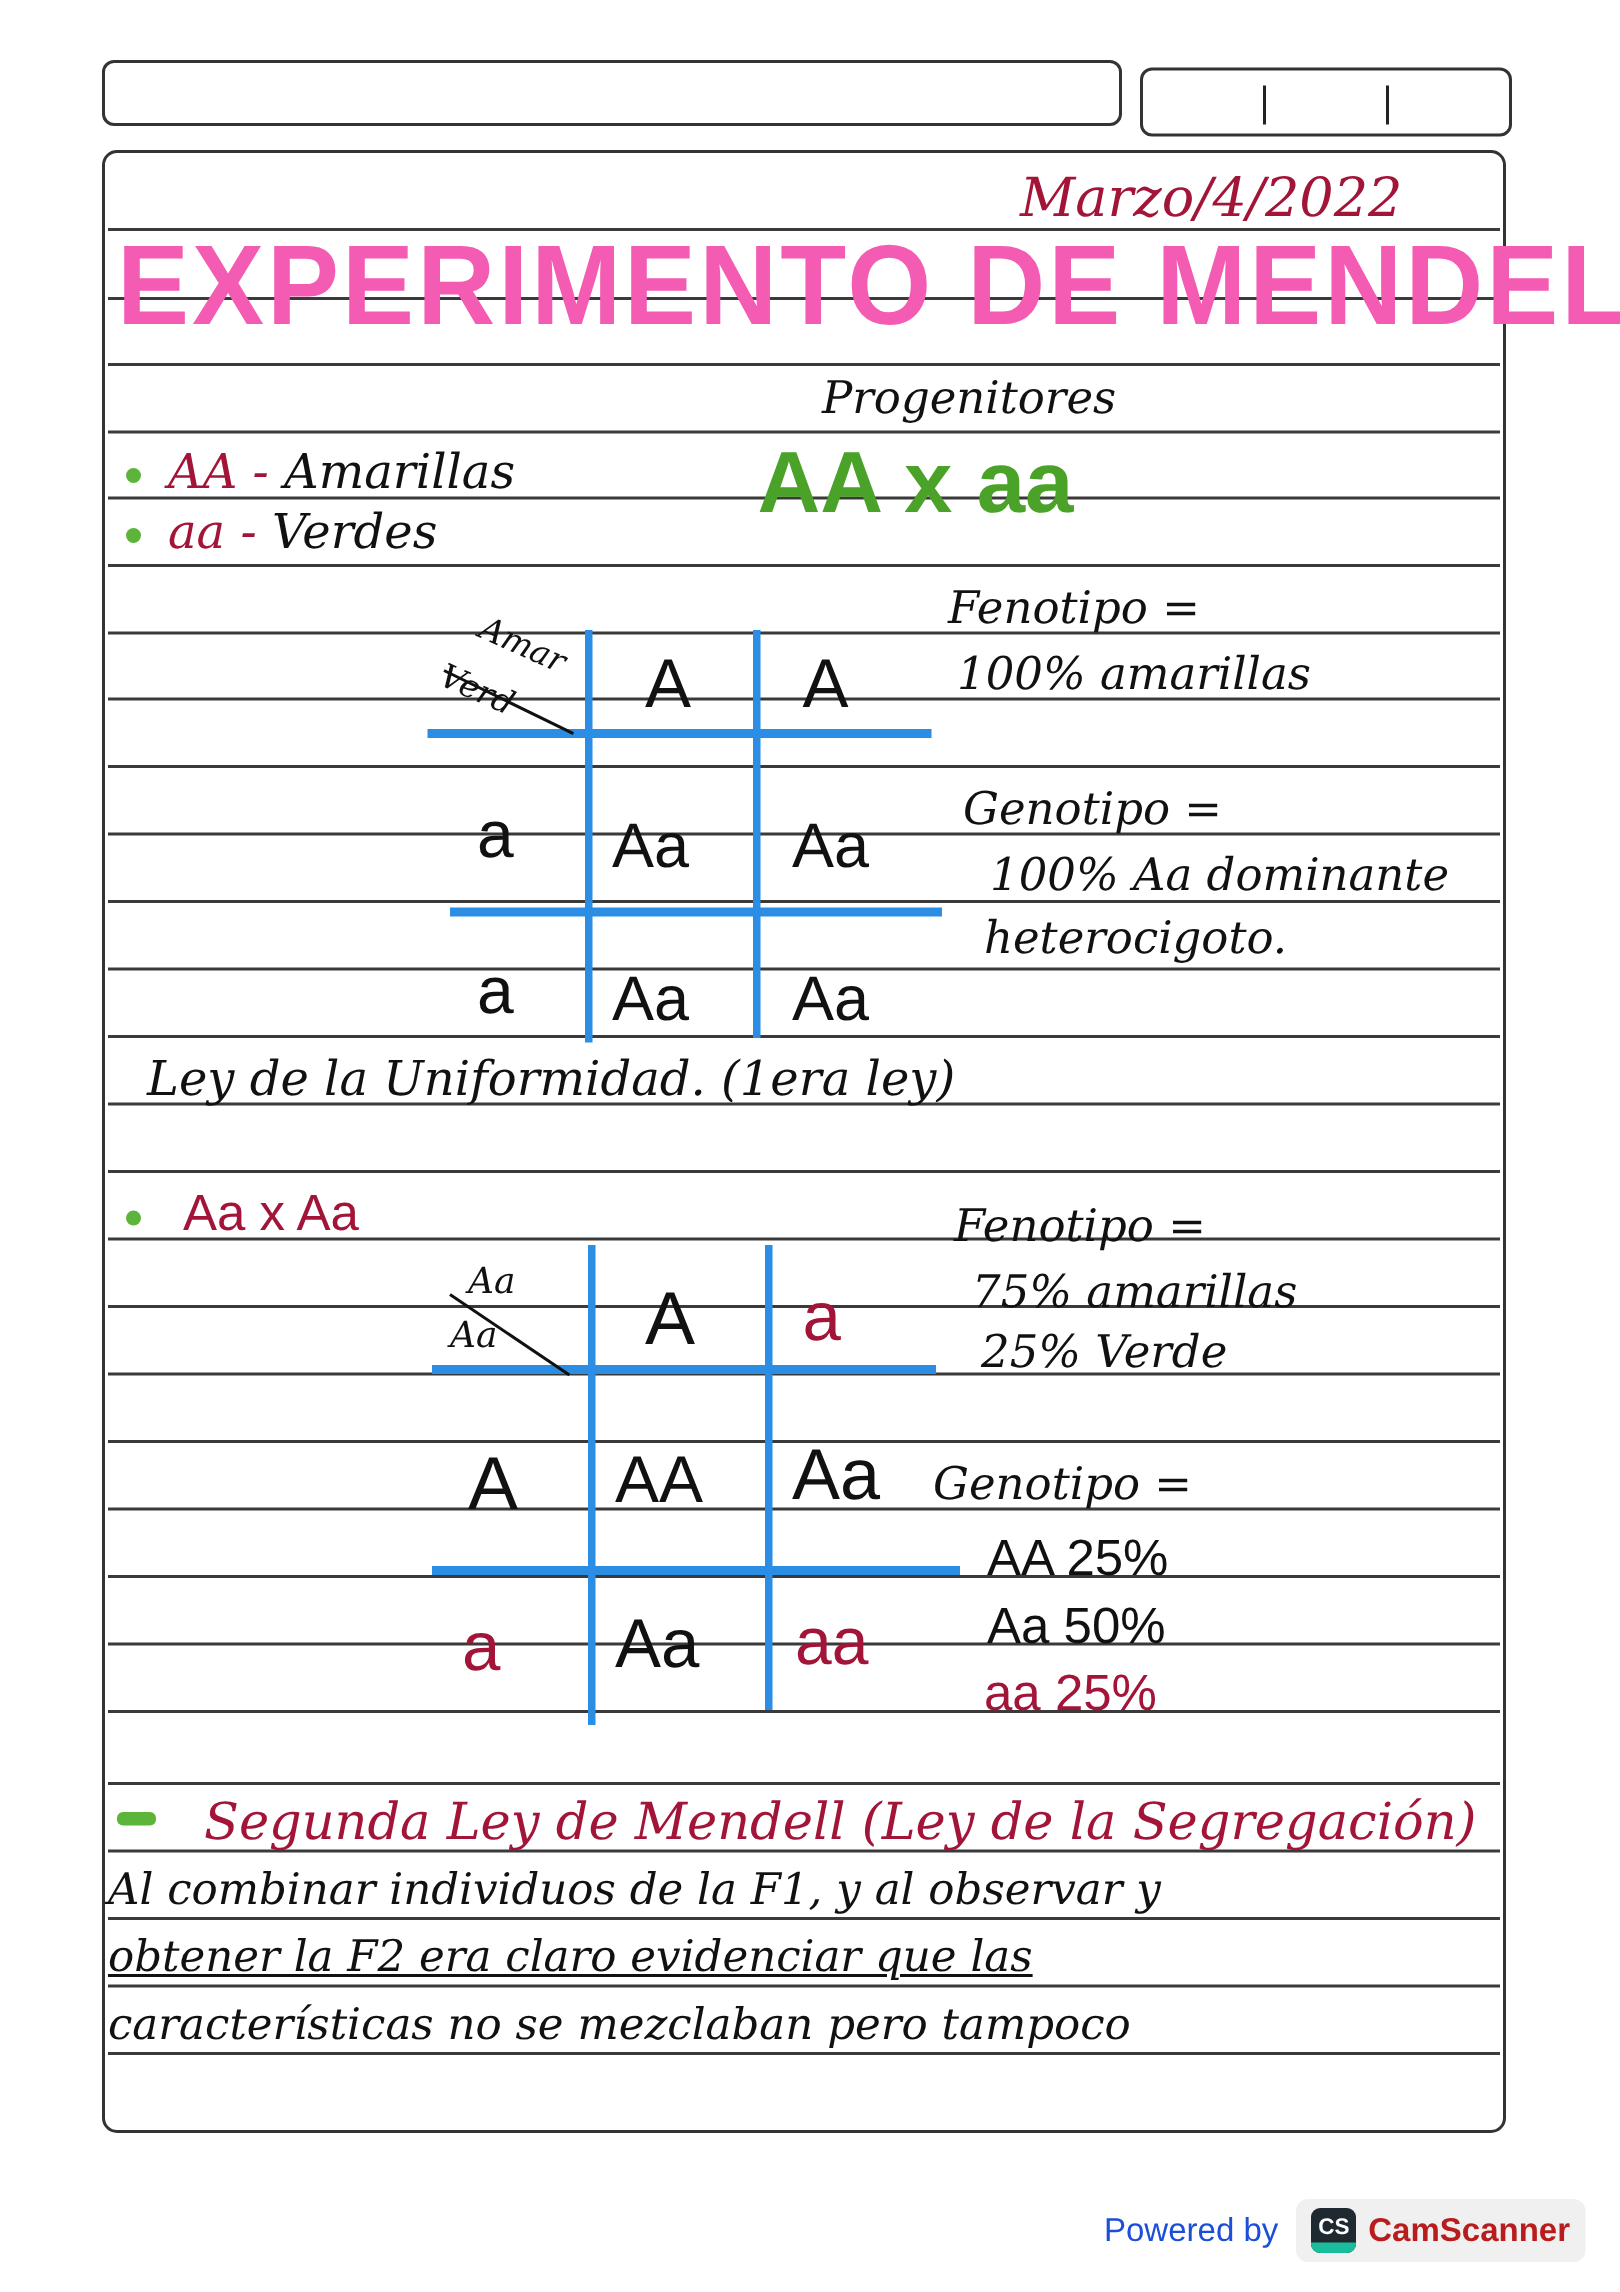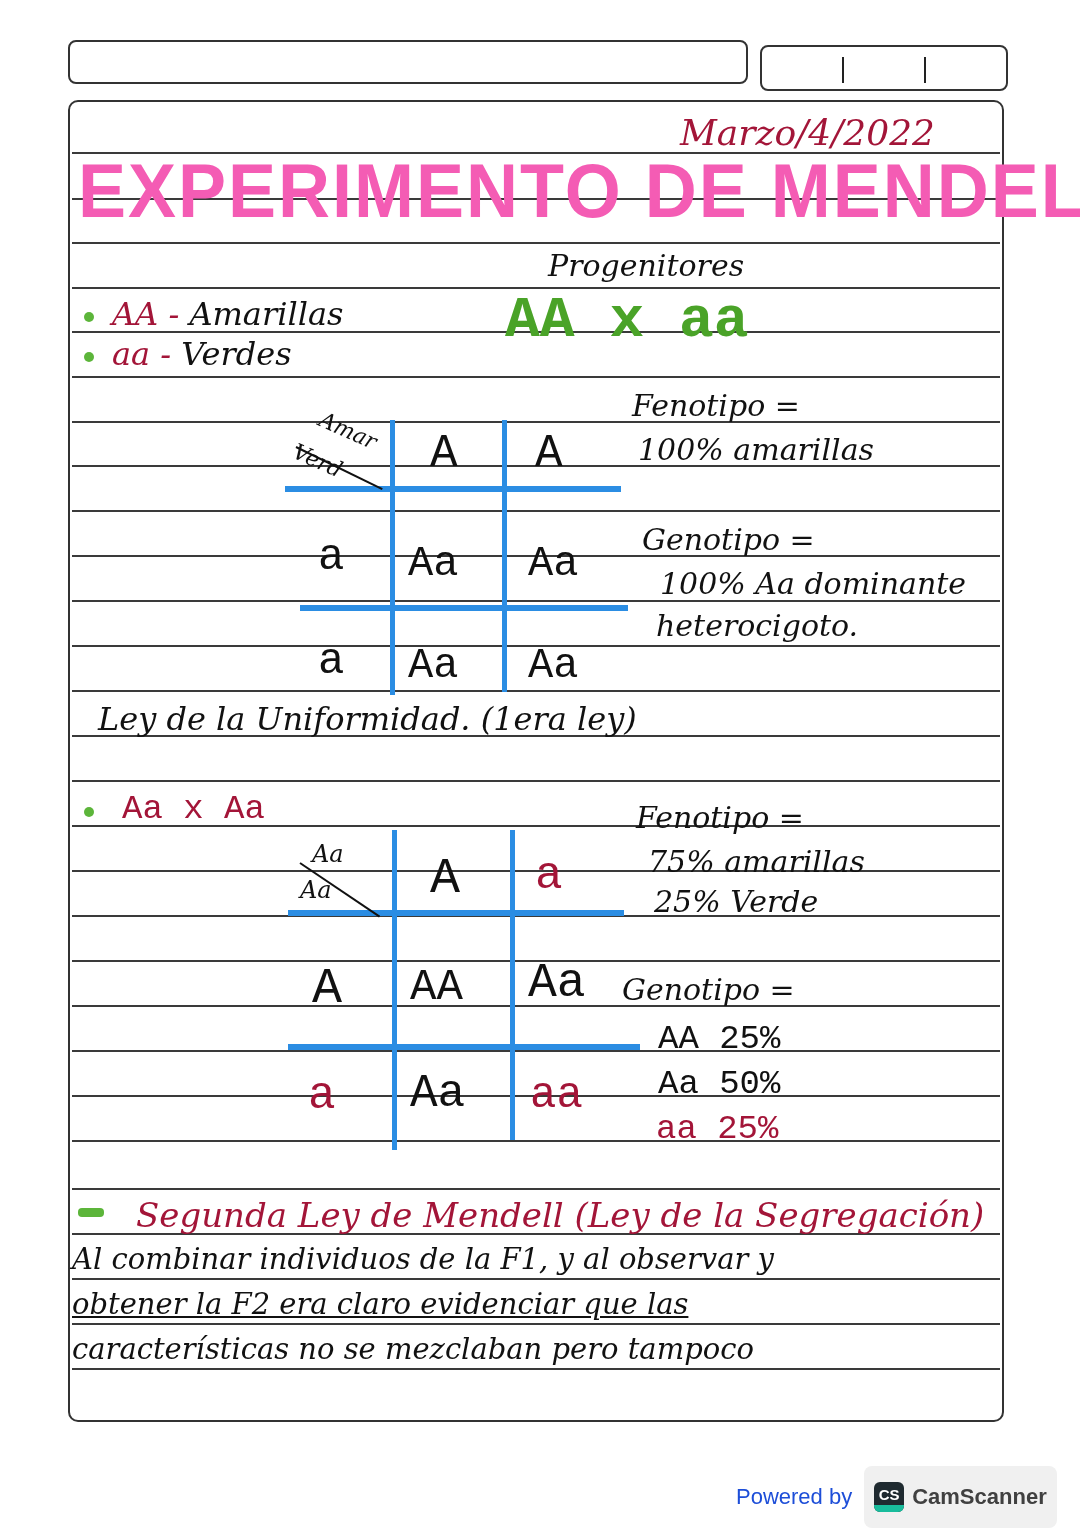--- a/index.html
+++ b/index.html
@@ -4,34 +4,34 @@
 <style>
   html,body{margin:0;padding:0;}
   body{width:1080px;height:1528px;background:#ffffff;position:relative;overflow:hidden;font-family:"DejaVu Sans",sans-serif;}
   .box{position:absolute;border:2.5px solid #333;border-radius:8px;background:#fff;}
   .hdr-name{left:68px;top:40px;width:676px;height:40px;}
   .hdr-date{left:760px;top:45px;width:244px;height:42px;}
   .hdr-date .tick{position:absolute;top:10px;width:2px;height:26px;background:#222;}
   .page{left:68px;top:100px;width:932px;height:1318px;border-radius:10px;}
   .rule{position:absolute;left:72px;width:928px;height:1.5px;background:#3a3a3a;}
   .hw{position:absolute;font-family:"DejaVu Serif",serif;font-style:italic;color:#111;white-space:nowrap;}
-  .print{position:absolute;font-family:Liberation Mono, monospace;color:#111;white-space:nowrap;text-align:center;}
+  .print{position:absolute;font-family:Liberation Sans, sans-serif;color:#111;white-space:nowrap;text-align:center;}
   .red{color:#a31538;}
   .green{color:#4aa328;}
   .title{position:absolute;left:78px;top:150px;font-family:"Liberation Sans",sans-serif;font-weight:bold;font-size:72px;letter-spacing:2px;color:#f45cb4;white-space:nowrap;transform:scaleY(1.05);}
   .dot{position:absolute;width:10px;height:10px;border-radius:50%;background:#5cb53a;}
   .bluev{position:absolute;width:5px;background:#2b8de3;}
   .blueh{position:absolute;height:6px;background:#2b8de3;}
   .diag{position:absolute;height:2px;background:#111;transform-origin:left center;}
   .footer{position:absolute;left:736px;top:1466px;display:flex;align-items:center;gap:12px;}
   .footer .pw{font-family:"Liberation Sans",sans-serif;font-size:22px;color:#1d4ed8;}
-  .footer .brand{display:flex;align-items:center;gap:8px;background:#f0f0f0;border-radius:8px;padding:16px 10px;}
+  .footer .brand{display:flex;align-items:center;gap:8px;background:#f0f0f0;border-radius:8px;padding:6px 10px;}
   .cs-icon{width:30px;height:30px;border-radius:6px;background:#1f2a30;position:relative;overflow:hidden;color:#fff;font-family:"Liberation Sans",sans-serif;font-weight:bold;font-size:15px;text-align:center;line-height:26px;}
   .cs-icon:after{content:"";position:absolute;left:0;bottom:0;width:100%;height:7px;background:#19bc9c;}
-  .brand-name{font-family:"Liberation Sans",sans-serif;font-weight:bold;font-size:22px;color:#404040;}
+  .brand-name{font-family:"Liberation Sans",sans-serif;font-weight:bold;font-size:22px;color:#b91c1c;}
 </style>
 </head>
 <body>
 
 <div class="box hdr-name"></div>
 <div class="box hdr-date">
   <div class="tick" style="left:80px"></div>
   <div class="tick" style="left:162px"></div>
 </div>
 

